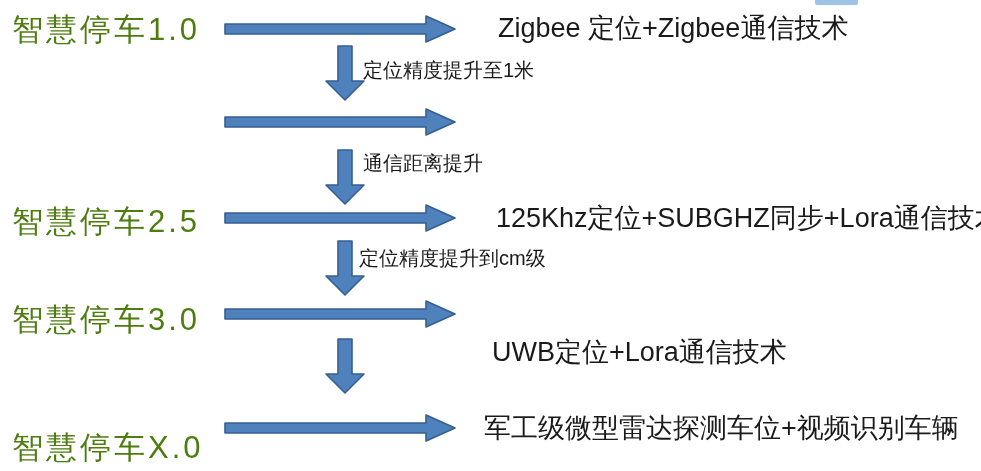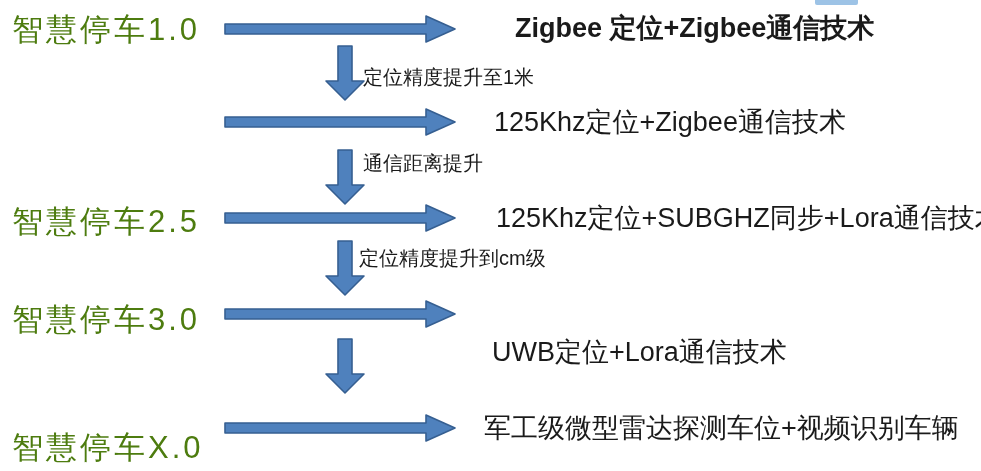--- a/index.html
+++ b/index.html
@@ -70,35 +70,34 @@
 <div class="canvas">
 
   <div class="artifact-bar"></div>
 
   <div class="version-label" style="top:11px;">智慧停车1.0</div>
   <div class="h-arrow" style="left:224px; top:14px;">
       <svg viewBox="0 0 234 30" xmlns="http://www.w3.org/2000/svg">
         <polygon points="1,10 202,10 202,2 231,15 202,28 202,20 1,20" fill="#4f81bd" stroke="#365f91" stroke-width="1.6" stroke-linejoin="round"></polygon>
       </svg>
     </div>
-  <div class="tech-label" style="left:515px; top:10px;font-weight:bold;">Zigbee 定位+Zigbee通信技术</div>
+  <div class="tech-label" style="left:498px; top:10px;">Zigbee 定位+Zigbee通信技术</div>
 
   <div class="v-arrow" style="left:323px; top:45px;">
       <svg viewBox="0 0 44 57" xmlns="http://www.w3.org/2000/svg">
         <polygon points="15,1 29,1 29,36 41,36 22,55 3,36 15,36" fill="#4f81bd" stroke="#365f91" stroke-width="1.6" stroke-linejoin="round"></polygon>
       </svg>
     </div>
-  <div class="transition-label" style="left:363px; top:64px;">定位精度提升至1米</div>
+  <div class="transition-label" style="left:363px; top:57px;">定位精度提升至1米</div>
 
   <div class="h-arrow" style="left:224px; top:107px;">
       <svg viewBox="0 0 234 30" xmlns="http://www.w3.org/2000/svg">
         <polygon points="1,10 202,10 202,2 231,15 202,28 202,20 1,20" fill="#4f81bd" stroke="#365f91" stroke-width="1.6" stroke-linejoin="round"></polygon>
       </svg>
     </div>
-  <div class="tech-label" style="left:494px; top:104px;">125Khz定位+Zigbee通信技术</div>
 
   <div class="v-arrow" style="left:323px; top:149px;">
       <svg viewBox="0 0 44 57" xmlns="http://www.w3.org/2000/svg">
         <polygon points="15,1 29,1 29,36 41,36 22,55 3,36 15,36" fill="#4f81bd" stroke="#365f91" stroke-width="1.6" stroke-linejoin="round"></polygon>
       </svg>
     </div>
   <div class="transition-label" style="left:363px; top:152px;font-family:Liberation Mono, monospace;">通信距离提升</div>
 
   <div class="version-label" style="top:203px;">智慧停车2.5</div>
   <div class="h-arrow" style="left:224px; top:203px;">

